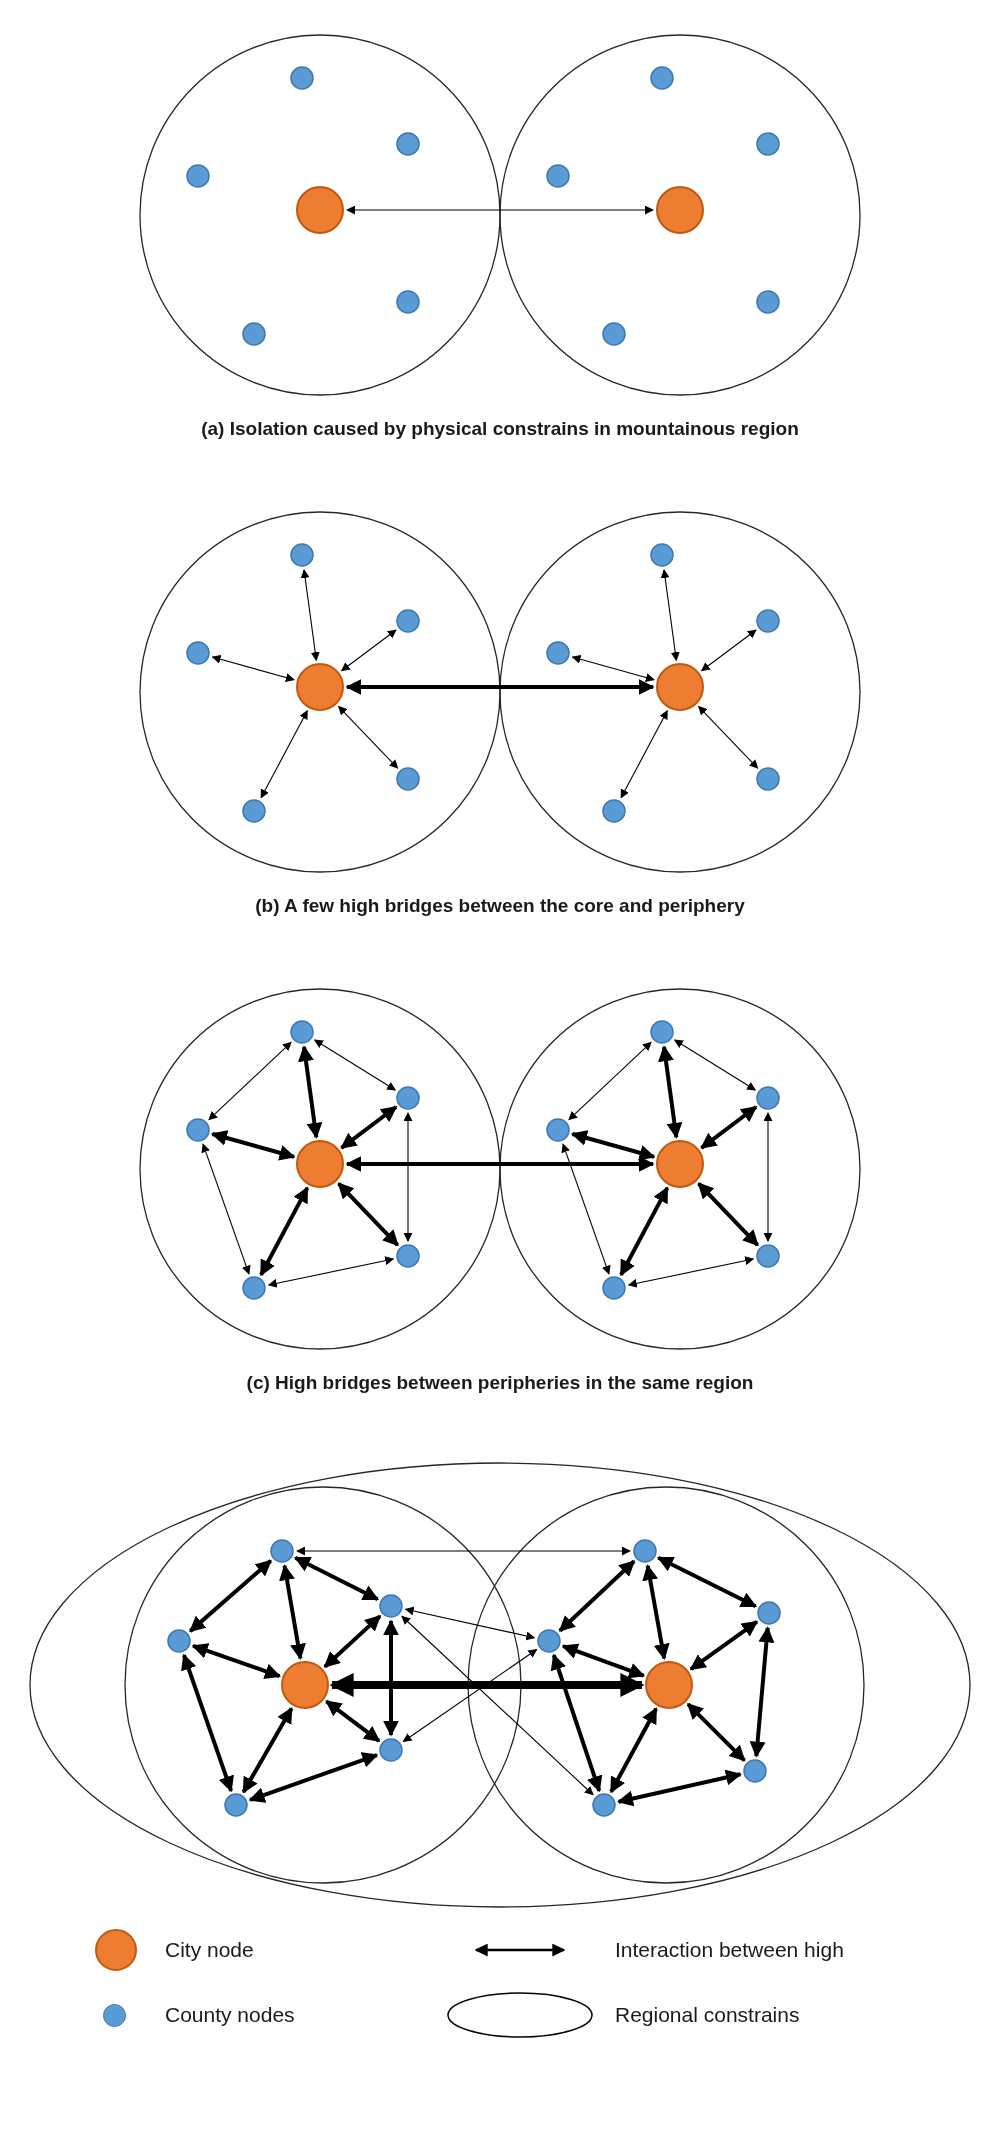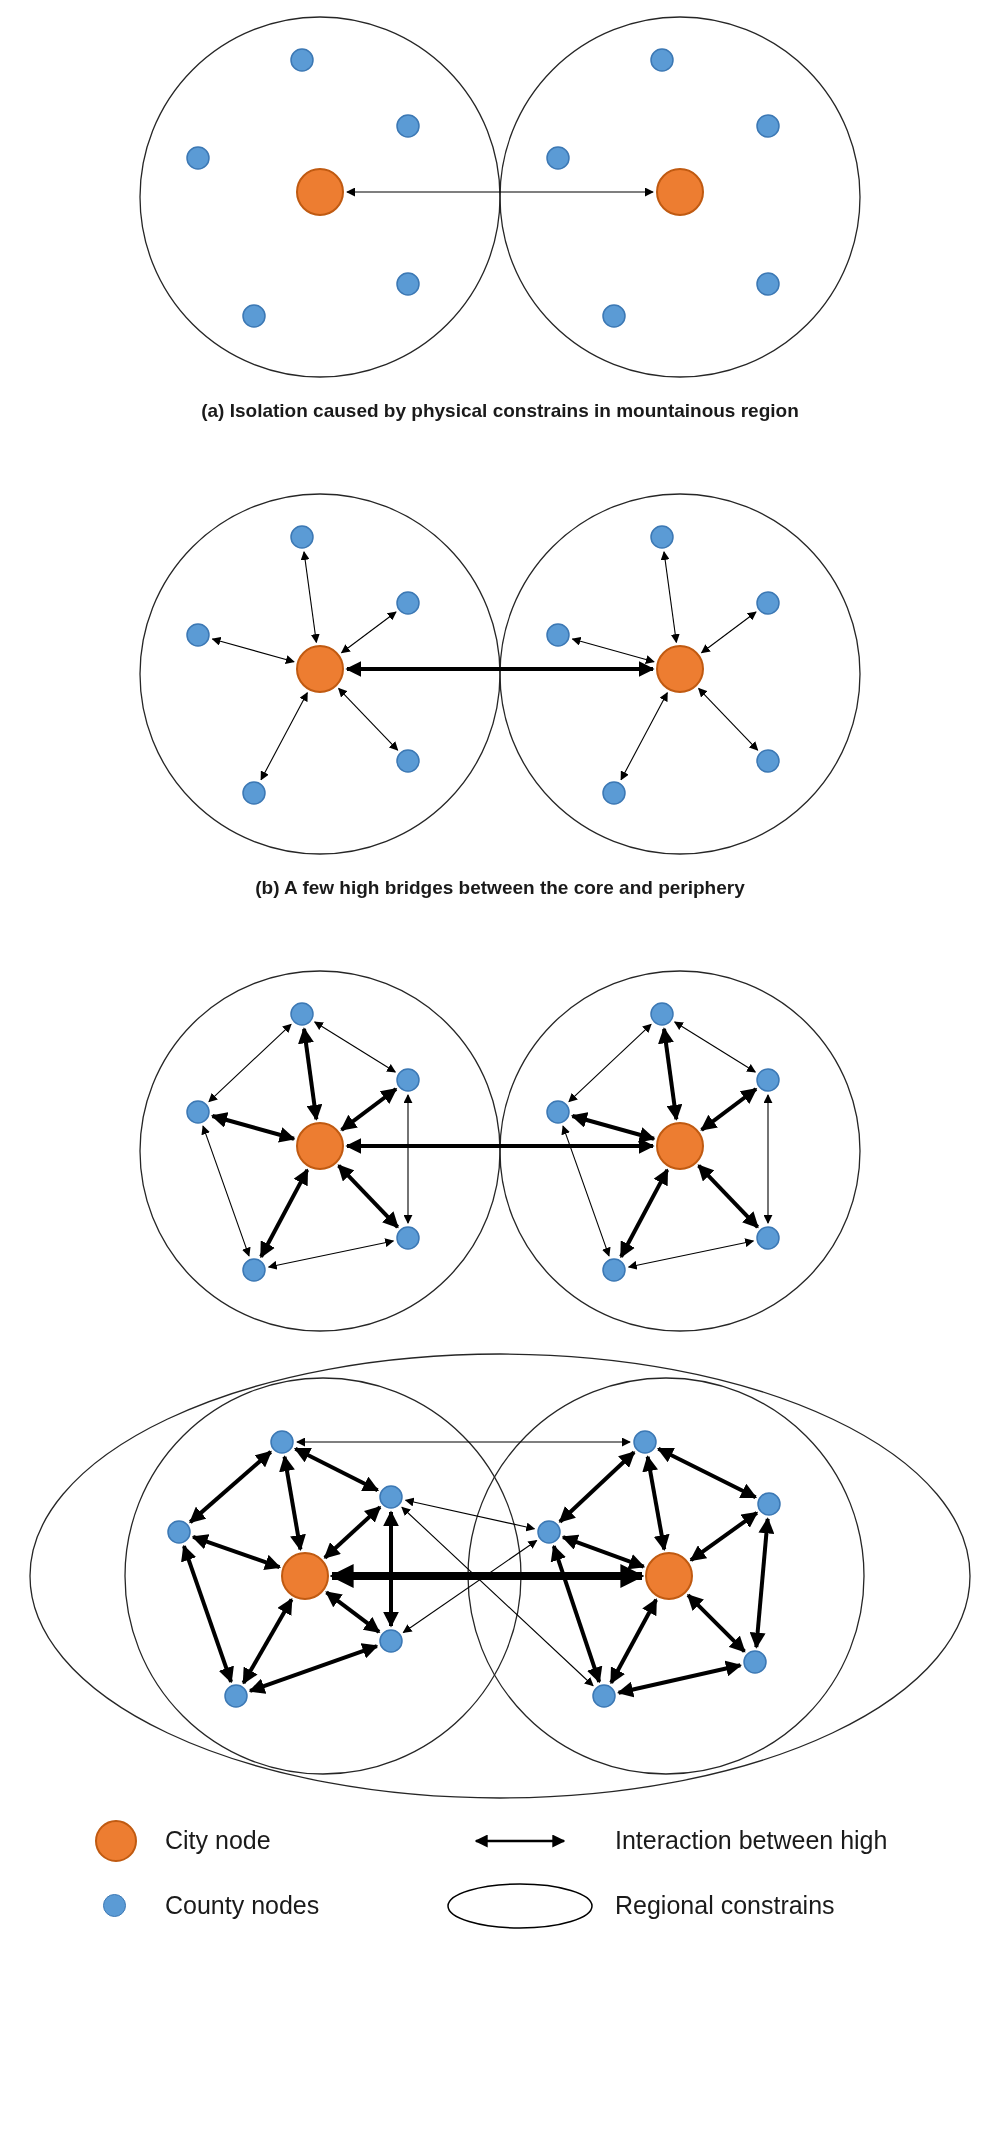--- a/index.html
+++ b/index.html
@@ -1,40 +1,40 @@
 <!DOCTYPE html>
 <html><head>
 <meta charset="utf-8">
 <style>
   html,body{margin:0;padding:0;background:#ffffff;}
   body{
     width:1000px;min-height:2156px;
     font-family:"Liberation Sans",sans-serif;
     color:#1a1a1a;
   }
-  .page{padding-top:2px;}
+  .page{padding-top:20px;}
   .panel{width:1000px;}
   .panel svg{display:block;width:1000px;}
   .panel-caption{
     text-align:center;
     font-size:19px;
     font-weight:700;
     line-height:1.25;
     margin:12px 0 56px 0;
   }
   .panel-caption.last{margin-bottom:48px;}
   .legend{
     display:grid;
     grid-template-columns:70px 260px 190px auto;
     align-items:center;
     padding-left:95px;
     row-gap:18px;
     margin-top:14px;
   }
-  .legend-label{font-size:25px;}
+  .legend-label{font-size:21px;}
   .icon-cell{display:flex;align-items:center;justify-content:flex-start;}
   .icon-cell.center{justify-content:center;}
   .city-dot{
     width:38px;height:38px;border-radius:50%;
     background:#ED7D31;border:2px solid #C05A11;
     display:inline-block;
   }
   .county-dot{
     width:21px;height:21px;border-radius:50%;
     background:#5B9BD5;border:1.5px solid #3C78B4;
@@ -189,20 +189,21 @@
         <circle cx="198" cy="156" r="11" fill="#5B9BD5" stroke="#3C78B4" stroke-width="1.5"></circle>
         <circle cx="408" cy="282" r="11" fill="#5B9BD5" stroke="#3C78B4" stroke-width="1.5"></circle>
         <circle cx="254" cy="314" r="11" fill="#5B9BD5" stroke="#3C78B4" stroke-width="1.5"></circle>
         <circle cx="680" cy="190" r="23" fill="#ED7D31" stroke="#C05A11" stroke-width="2"></circle>
         <circle cx="662" cy="58" r="11" fill="#5B9BD5" stroke="#3C78B4" stroke-width="1.5"></circle>
         <circle cx="768" cy="124" r="11" fill="#5B9BD5" stroke="#3C78B4" stroke-width="1.5"></circle>
         <circle cx="558" cy="156" r="11" fill="#5B9BD5" stroke="#3C78B4" stroke-width="1.5"></circle>
         <circle cx="768" cy="282" r="11" fill="#5B9BD5" stroke="#3C78B4" stroke-width="1.5"></circle>
         <circle cx="614" cy="314" r="11" fill="#5B9BD5" stroke="#3C78B4" stroke-width="1.5"></circle>
       </svg>
+    <div class="panel-caption">(c) High bridges between peripheries in the same region</div>
   </div>
 
   <div class="panel">
     <svg xmlns="http://www.w3.org/2000/svg" viewBox="0 0 1000 465" width="1000" height="465">
         <defs>
           <marker id="e-thin-d" viewBox="0 0 10 10" refX="9" refY="5" markerWidth="9" markerHeight="9" markerUnits="userSpaceOnUse" orient="auto">
             <path d="M0,0 L10,5 L0,10 Z" fill="#000000"></path>
           </marker>
           <marker id="s-thin-d" viewBox="0 0 10 10" refX="1" refY="5" markerWidth="9" markerHeight="9" markerUnits="userSpaceOnUse" orient="auto">
             <path d="M10,0 L0,5 L10,10 Z" fill="#000000"></path>

